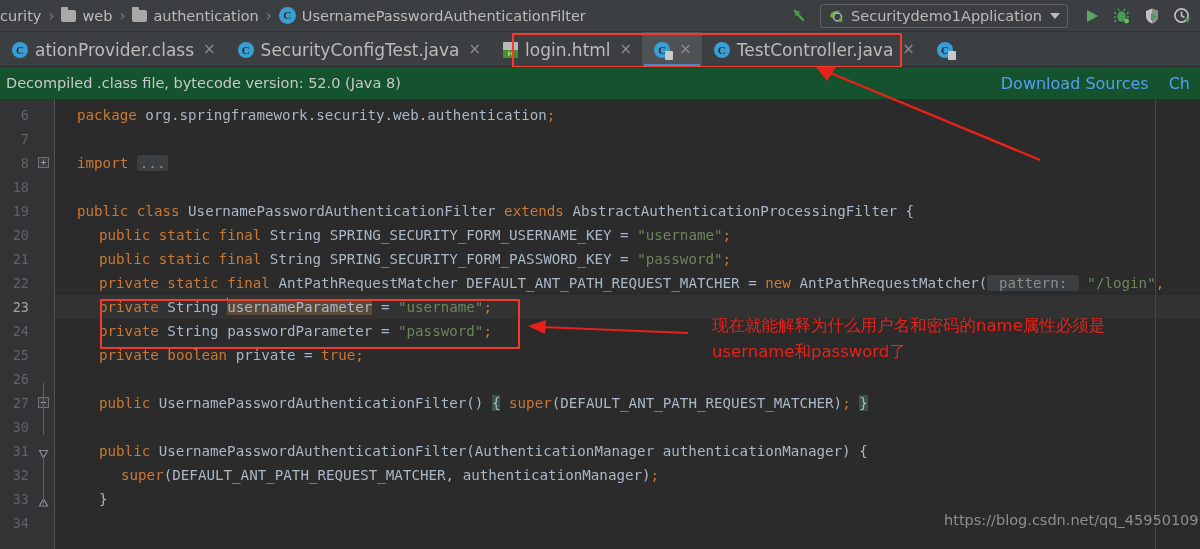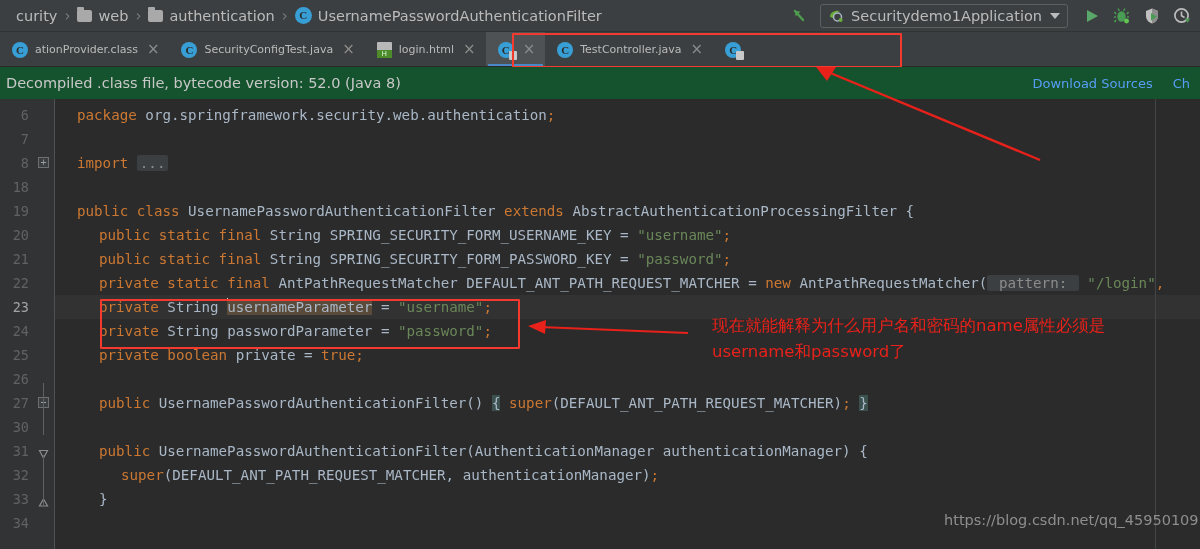--- a/index.html
+++ b/index.html
@@ -10,21 +10,21 @@
     overflow: hidden;
   }
   .app { position: relative; width: 1200px; height: 549px; background: #2b2b2b; }
 
   
   .navbar {
     position: absolute; left: 0; top: 0; width: 1200px; height: 32px;
     background: #3c3f41; display: flex; align-items: center;
     border-bottom: 1px solid #323232;
   }
-  .crumbs { display: flex; align-items: center; padding-left: 16px; flex: 1; overflow: hidden; white-space: nowrap; }
+  .crumbs { display: flex; align-items: center; padding-left: 0; flex: 1; overflow: hidden; white-space: nowrap; }
   .crumb { display: flex; align-items: center; color: #bbbbbb; font-size: 14.5px; }
   .crumb-sep { color: #7a7a7a; font-size: 15px; margin: 0 7px; }
   .folder-ico {
     width: 15px; height: 12px; margin-right: 6px; position: relative; display:inline-block;
     background: #a9a9a9; border-radius: 1px 2px 2px 2px;
   }
   .folder-ico:before {
     content:""; position:absolute; left:0; top:-3px; width:7px; height:3px;
     background:#a9a9a9; border-radius:1px 1px 0 0;
   }
@@ -55,21 +55,21 @@
   }
   .tab {
     display: flex; align-items: center; padding: 0 10px 0 12px; height: 35px;
     position: relative; white-space: nowrap; flex: 0 0 auto;
   }
   .tab.inactive { background: #3c3f41; }
   .tab.active { background: #4e5254; }
   .tab.active:after {
     content: ""; position: absolute; left: 2px; right: 2px; bottom: 0; height: 3px; background: #4a88c7;
   }
-  .tab-label { color: #bbbbbb; font-size: 11px; margin-left: 7px; }
+  .tab-label { color: #bbbbbb; font-size: 17px; margin-left: 7px; }
   .tab.active .tab-label { color: #d6d6d6; }
   .tab-close { color: #8c8c8c; font-size: 15px; margin-left: 9px; line-height: 1; }
   .tab-ico-class {
     width: 16px; height: 16px; border-radius: 50%; background: #389fd6; color: #2b2b2b;
     font-size: 11px; font-weight: bold; line-height: 16px; text-align: center;
     font-family: "Liberation Serif", serif; flex: 0 0 auto; position: relative;
   }
   .tab-ico-class.locked:after {
     content: ""; position: absolute; right: -3px; bottom: -2px; width: 8px; height: 7px;
     background: #c9c9c9; border-radius: 1px; border-top: 2px solid #c9c9c9;
@@ -88,21 +88,21 @@
   }
 
   
   .notifbar {
     position: absolute; left: 0; top: 67px; width: 1200px; height: 32px;
     background: #14532d; display: flex; align-items: center; justify-content: space-between;
     padding: 0 8px 0 6px;
   }
   .notif-text { color: #c8c8c8; font-size: 14.5px; }
   .notif-links { display: flex; gap: 20px; padding-right: 2px; }
-  .notif-link { color: #589df6; font-size: 13px; }
+  .notif-link { color: #589df6; font-size: 16px; }
 
   
   .editor {
     position: absolute; left: 0; top: 99px; width: 1200px; height: 450px; background: #2b2b2b;
   }
   .gutter {
     position: absolute; left: 0; top: 0; width: 33px; height: 450px; background: #313335;
   }
   .fold-strip {
     position: absolute; left: 33px; top: 0; width: 22px; height: 450px; background: #313335;

